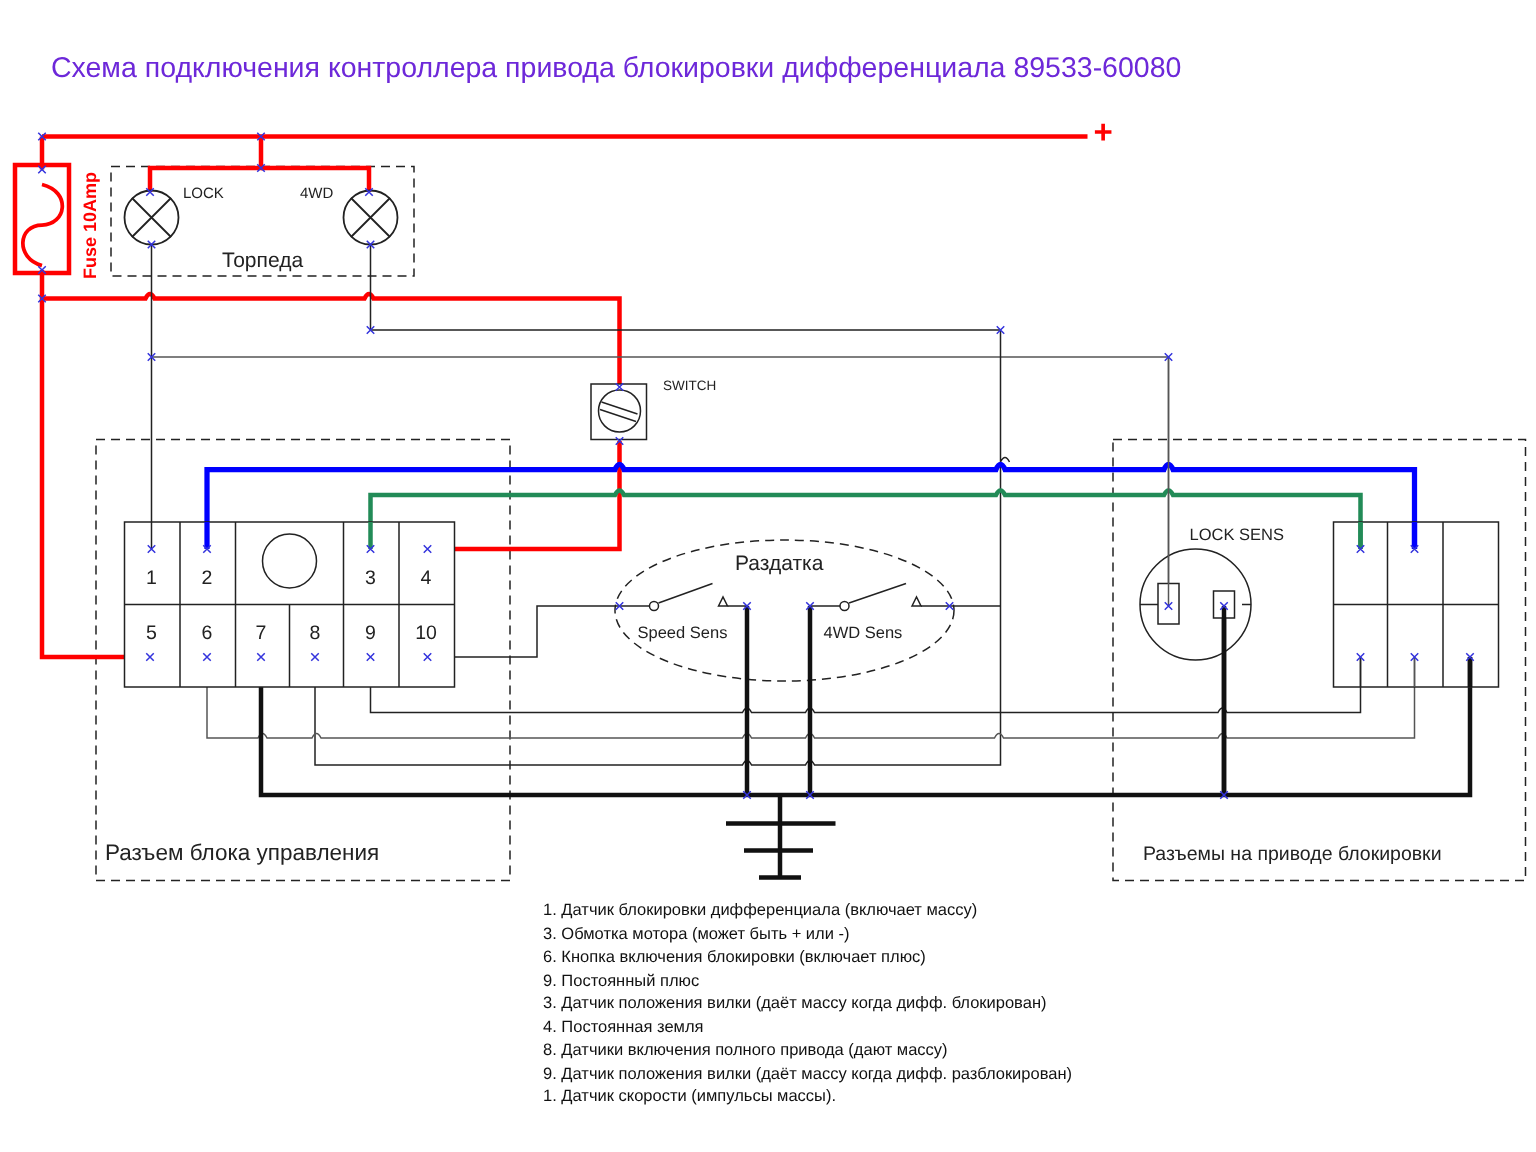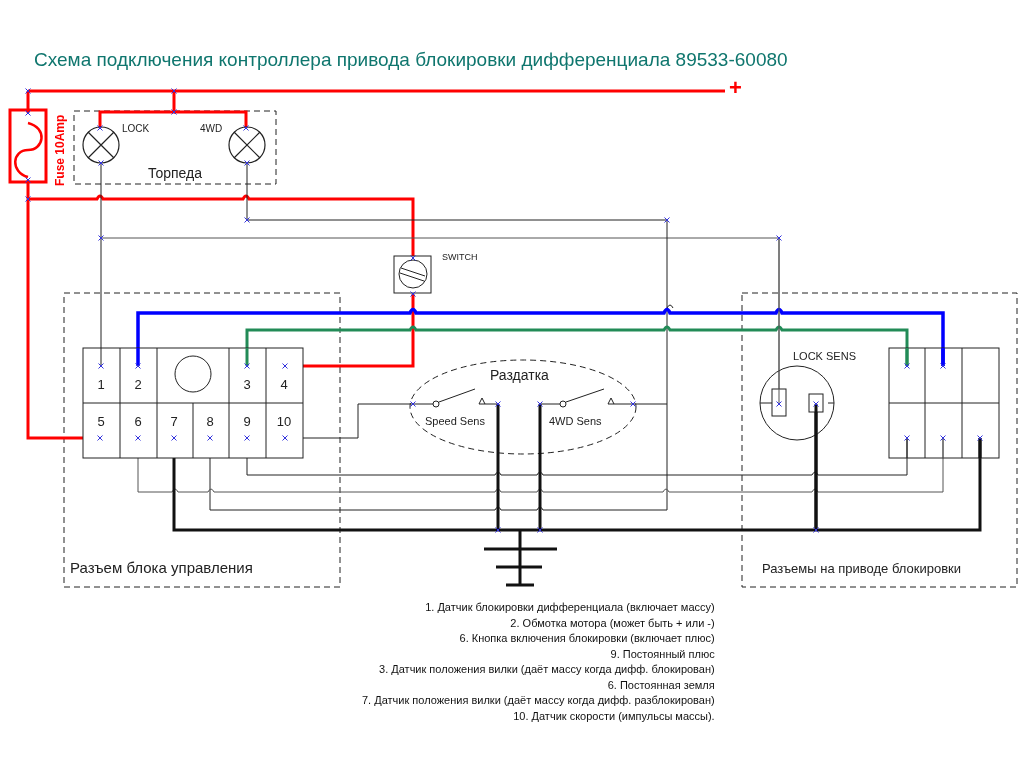--- a/index.html
+++ b/index.html
@@ -1,20 +1,20 @@
 <!DOCTYPE html>
 <html><head>
 <meta charset="utf-8">
 <style>
   html, body { margin:0; padding:0; background:#ffffff; }
   body { width:1024px; height:768px; position:relative; overflow:hidden; font-family:"Liberation Sans", sans-serif; }
-  #title { position:absolute; left:34px; top:49px; font-size:19px; color:#0f766e; white-space:nowrap; }
+  #title { position:absolute; left:34px; top:35px; font-size:19px; color:#6d28d9; white-space:nowrap; }
   svg { position:absolute; left:0; top:0; }
   .t { font-family:"Liberation Sans", sans-serif; fill:#222; }
-  #legend { position:absolute; left:362px; top:600px; font-size:11px; line-height:15.5px; color:#111;text-align:right; }
+  #legend { position:absolute; left:362px; top:600px; font-size:11px; line-height:15.5px; color:#111; }
   #legend div { white-space:nowrap; }
 </style>
 </head>
 <body>
 
 <div id="title">Схема подключения контроллера привода блокировки дифференциала 89533-60080</div>
 
 <svg width="1024" height="768" viewBox="0 0 1024 768">
 
   <g fill="none" stroke="#222" stroke-width="1" stroke-dasharray="6,4">
@@ -193,20 +193,21 @@
       <path d="M904.5 363.5 L909.5 368.5 M909.5 363.5 L904.5 368.5"></path>
       <path d="M940.5 363.5 L945.5 368.5 M945.5 363.5 L940.5 368.5"></path>
       <path d="M904.5 435.5 L909.5 440.5 M909.5 435.5 L904.5 440.5"></path>
       <path d="M940.5 435.5 L945.5 440.5 M945.5 435.5 L940.5 440.5"></path>
       <path d="M977.5 435.5 L982.5 440.5 M982.5 435.5 L977.5 440.5"></path>
     </g>
 </svg>
 
 <div id="legend">
   <div>1. Датчик блокировки дифференциала (включает массу)</div>
-  <div>2. Обмотка мотора (может быть + или -)</div>
+  <div>3. Обмотка мотора (может быть + или -)</div>
   <div>6. Кнопка включения блокировки (включает плюс)</div>
   <div>9. Постоянный плюс</div>
   <div>3. Датчик положения вилки (даёт массу когда дифф. блокирован)</div>
-  <div>6. Постоянная земля</div>
-  <div>7. Датчик положения вилки (даёт массу когда дифф. разблокирован)</div>
-  <div>10. Датчик скорости (импульсы массы).</div>
+  <div>4. Постоянная земля</div>
+  <div>8. Датчики включения полного привода (дают массу)</div>
+  <div>9. Датчик положения вилки (даёт массу когда дифф. разблокирован)</div>
+  <div>1. Датчик скорости (импульсы массы).</div>
 </div>
 
 </body></html>

